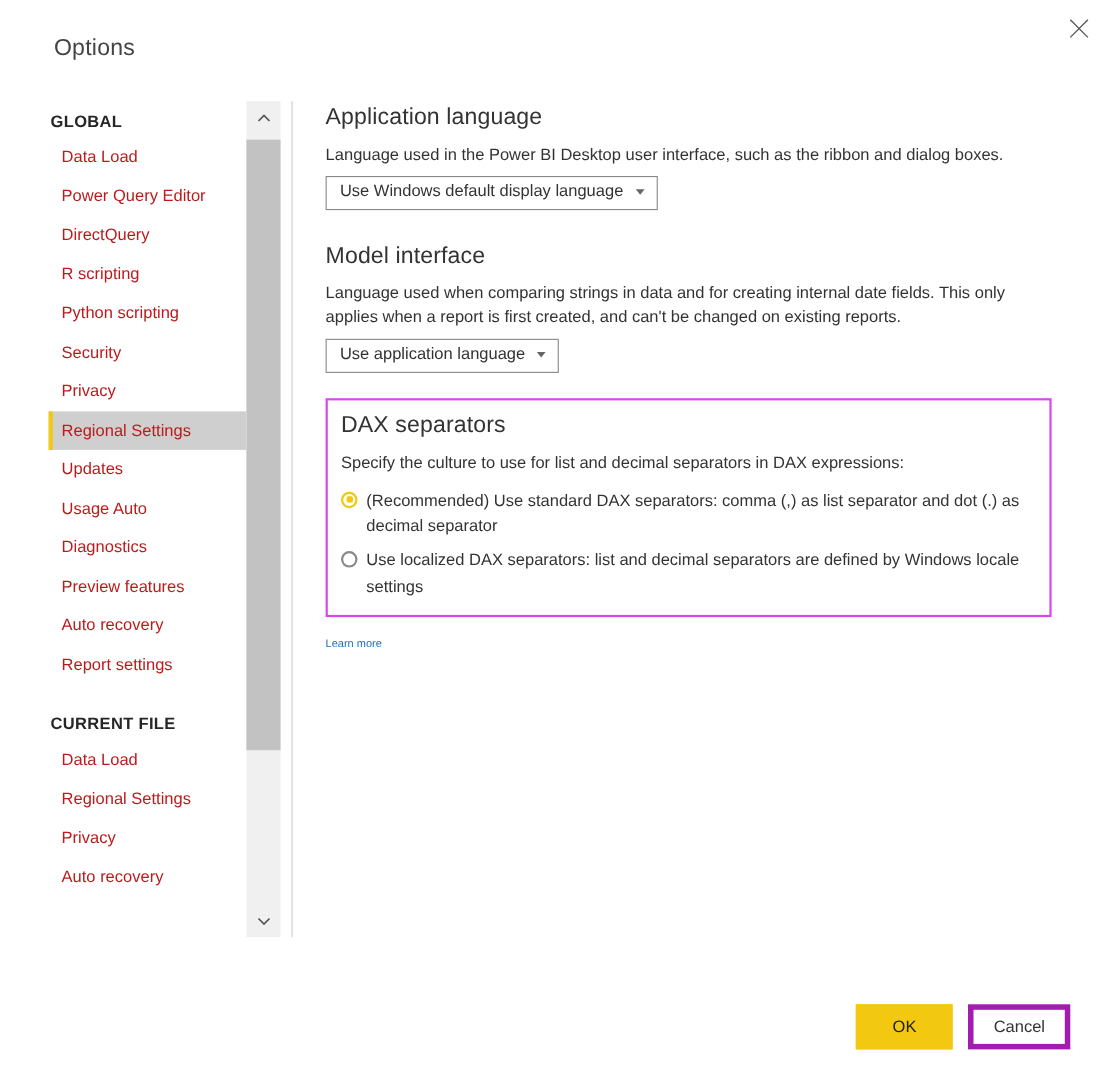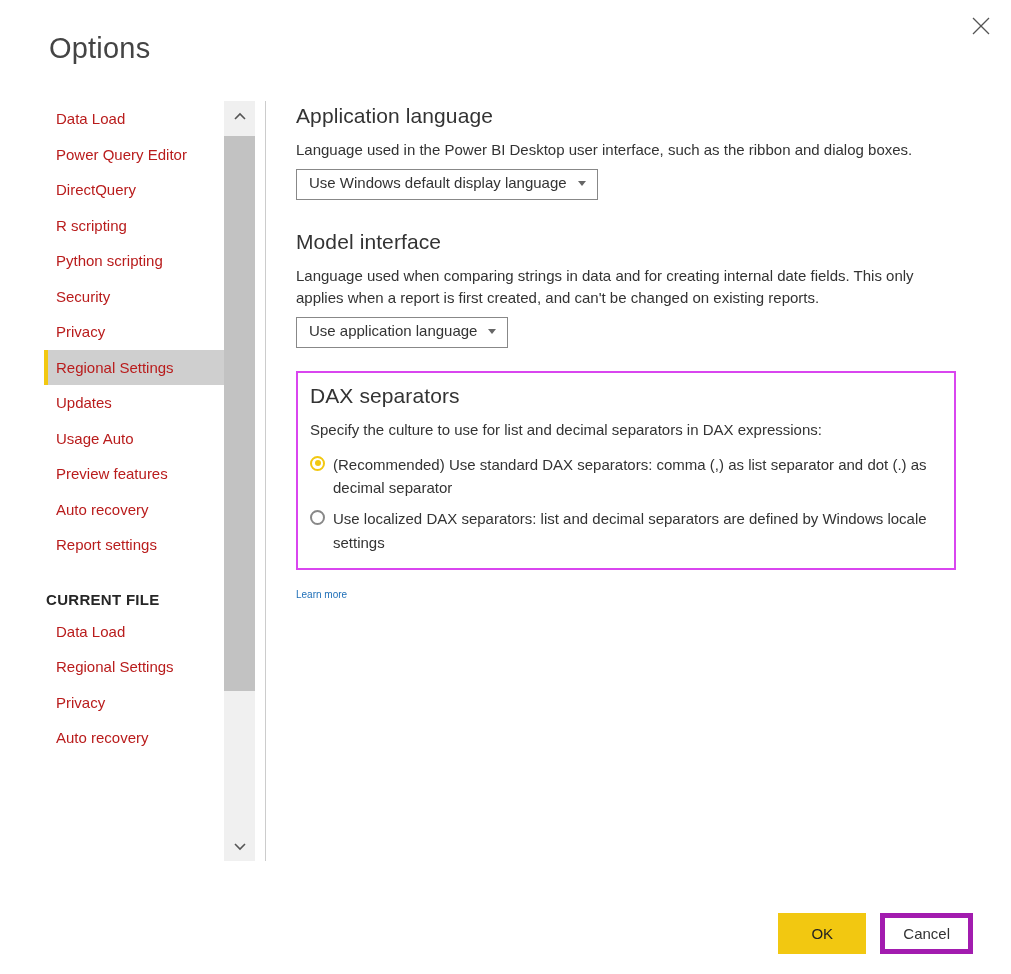--- a/index.html
+++ b/index.html
@@ -16,21 +16,21 @@
   .close-btn {
     position: absolute;
     top: 14px;
     right: 18px;
     width: 24px;
     height: 24px;
     cursor: pointer;
   }
   .close-btn svg { width: 100%; height: 100%; }
   .title {
-    font-size: 29px;
+    font-size: 21px;
     font-weight: 300;
     color: #444;
     padding: 32px 0 0 49px;
     letter-spacing: 0.2px;
   }
   .content {
     display: flex;
     flex-direction: row;
     margin-top: 36px;
     padding-left: 44px;
@@ -227,30 +227,32 @@
       <line x1="4" y1="4" x2="20" y2="20" stroke="#555" stroke-width="1.2"></line>
       <line x1="20" y1="4" x2="4" y2="20" stroke="#555" stroke-width="1.2"></line>
     </svg>
 </div>
 
 <div class="title">Options</div>
 
 <div class="content">
   <div class="sidebar-wrap">
     <div class="sidebar">
+      <div class="section-header">GLOBAL</div>
       <div class="nav-item">Data Load</div>
       <div class="nav-item">Power Query Editor</div>
       <div class="nav-item">DirectQuery</div>
       <div class="nav-item">R scripting</div>
       <div class="nav-item">Python scripting</div>
       <div class="nav-item">Security</div>
       <div class="nav-item">Privacy</div>
       <div class="nav-item selected">Regional Settings</div>
       <div class="nav-item">Updates</div>
       <div class="nav-item">Usage Auto</div>
+      <div class="nav-item">Diagnostics</div>
       <div class="nav-item">Preview features</div>
       <div class="nav-item">Auto recovery</div>
       <div class="nav-item">Report settings</div>
 
       <div class="section-header" style="margin-top:18px;">CURRENT FILE</div>
       <div class="nav-item">Data Load</div>
       <div class="nav-item">Regional Settings</div>
       <div class="nav-item">Privacy</div>
       <div class="nav-item">Auto recovery</div>
     </div>

